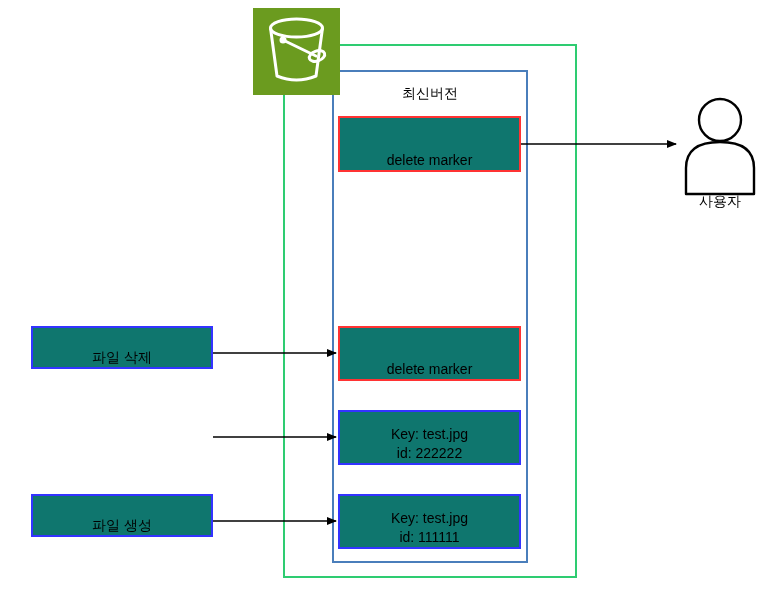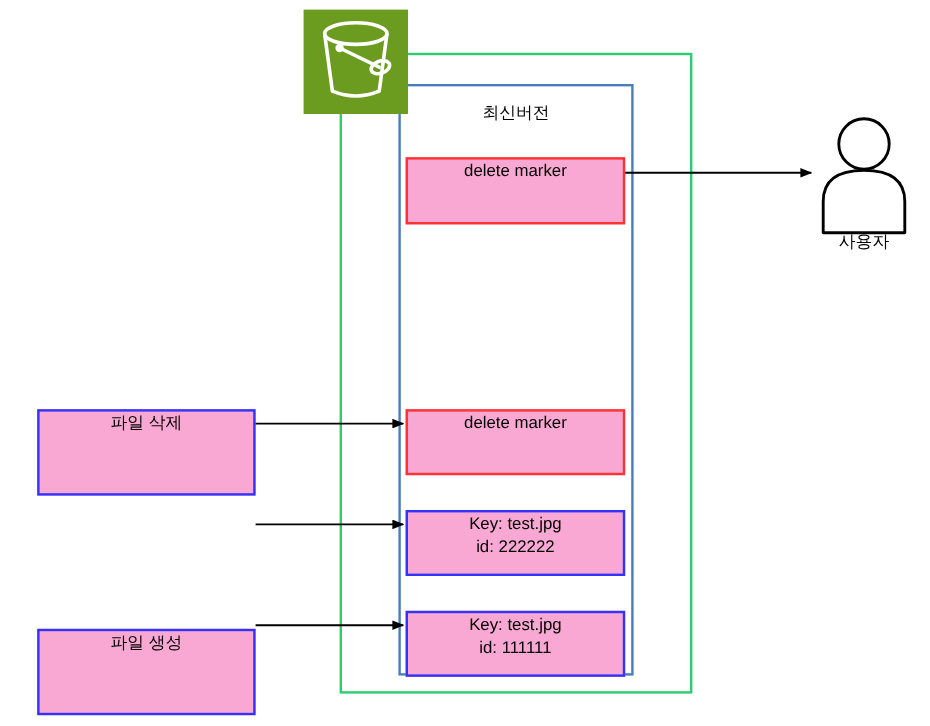--- a/index.html
+++ b/index.html
@@ -58,40 +58,39 @@
     width: 196px;
     text-align: center;
     font-size: 14px;
     line-height: 18px;
     color: #000000;
   }
 
   
   .node {
     box-sizing: border-box;
-    background: #f9a8d4;
+    background: #0f766e;
     display: flex;
-    align-items: flex-start;
+    align-items: flex-end;
     justify-content: center;
     text-align: center;
     font-size: 14px;
     line-height: 19px;
     color: #000000;
-    margin-top: 15px;
   }
   .node.blue  { border: 2px solid #3333FF; }
   .node.red   { border: 2px solid #FF3333; }
 
   .node .node-text { white-space: pre-line; }
 
   
-  .op-box { left: 31px; width: 182px; height: 72px; }
+  .op-box { left: 31px; width: 182px; height: 43px; }
   .op-del { top: 326px; }
   .op-upd { top: 410px; }
-  .op-new { top: 509px; }
+  .op-new { top: 494px; }
 
   
   .ver-box { left: 338px; width: 183px; height: 56px; }
   .ver-marker-top { top: 116px; }
   .ver-marker-mid { top: 326px; height: 55px; }
   .ver-222 { top: 410px; height: 55px; }
   .ver-111 { top: 494px; height: 55px; }
 
   
   .arrow-svg {

